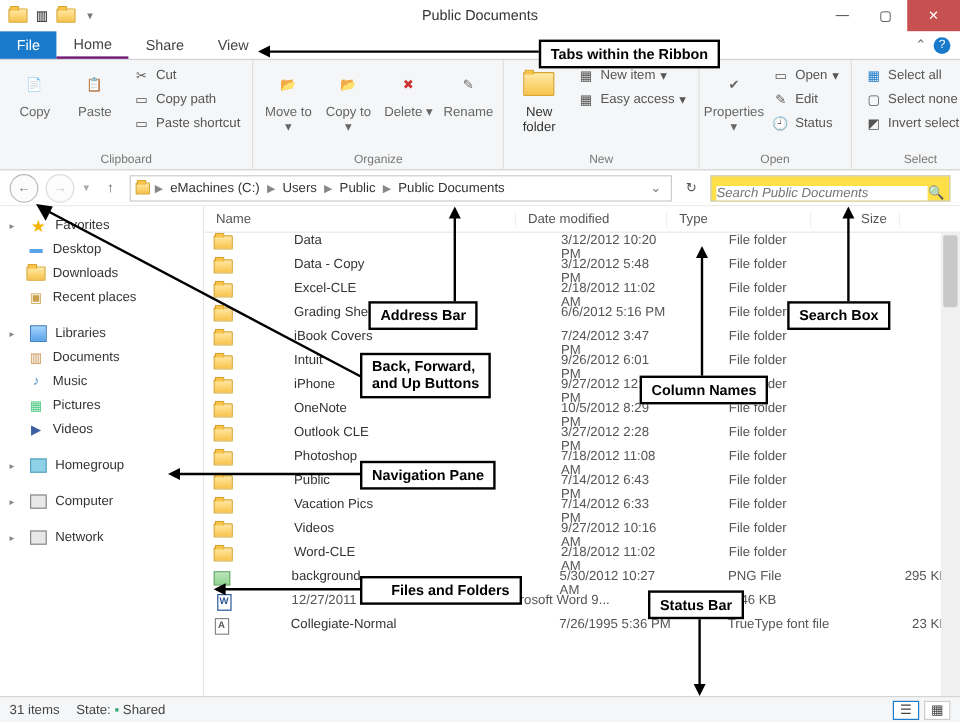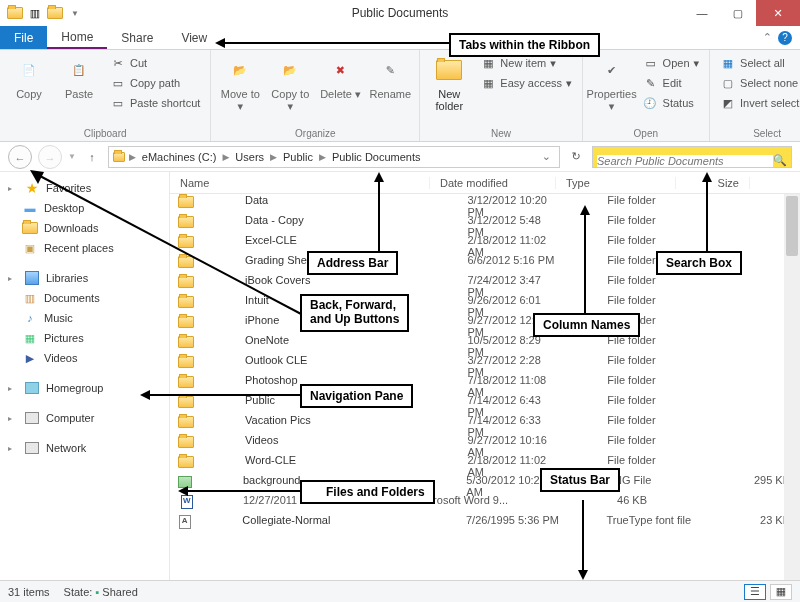--- a/index.html
+++ b/index.html
@@ -555,17 +555,17 @@
     <line x1="162" y1="7" x2="8" y2="7"></line>
     <polygon points="0,7 10,2 10,12"></polygon>
   </svg>
 
 <div class="anno" style="left:300px; top:480px;padding-left:24px;">Files and Folders</div>
 <svg class="arrow" style="left:178px; top:484px; width:124px; height:14px;">
     <line x1="124" y1="7" x2="8" y2="7"></line>
     <polygon points="0,7 10,2 10,12"></polygon>
   </svg>
 
-<div class="anno" style="left:540px; top:468px;">Status Bar</div>
+<div class="anno" style="left:540px; top:492px;">Status Bar</div>
 <svg class="arrow" style="left:576px; top:500px; width:14px; height:80px;">
     <line x1="7" y1="0" x2="7" y2="72"></line>
     <polygon points="7,80 2,70 12,70"></polygon>
   </svg>
 
 </body></html>

